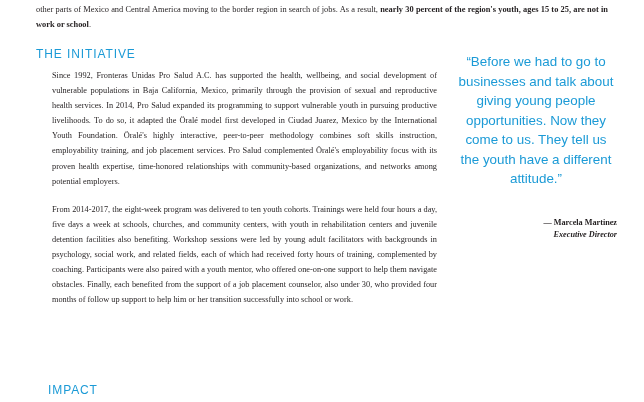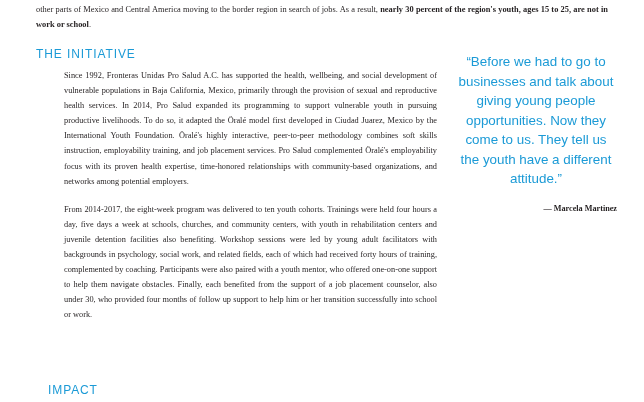--- a/index.html
+++ b/index.html
@@ -56,39 +56,39 @@
     position: absolute;
     left: 52px;
     top: 68px;
     width: 385px;
     font-size: 8.3px;
     line-height: 15.1px;
     text-align: justify;
     color: #231f20;
   }
   .body-col p {
-    margin: 0 0 13px 12px;
+    margin: 0 0 13px 0;
   }
   .pullquote-wrap {
     position: absolute;
     left: 455px;
     top: 52px;
     width: 162px;
     text-align: center;
   }
   .pullquote {
     font-family: "Liberation Sans", sans-serif;
     font-size: 13.4px;
     line-height: 19.5px;
     color: #1b9ad6;
     text-align: center;
     font-weight: normal;
   }
   .attrib {
-    margin-top: 14px;
+    margin-top: 28px;
     text-align: right;
     font-size: 8.2px;
     line-height: 12px;
     color: #231f20;
     font-family: "Liberation Serif", serif;
   }
   .attrib .name {
     font-weight: bold;
   }
   .attrib .role {
@@ -112,18 +112,19 @@
 
   <div class="body-col">
     <p>Since 1992, Fronteras Unidas Pro Salud A.C. has supported the health, wellbeing, and social development of vulnerable populations in Baja California, Mexico, primarily through the provision of sexual and reproductive health services. In 2014, Pro Salud expanded its programming to support vulnerable youth in pursuing productive livelihoods. To do so, it adapted the Öralé model first developed in Ciudad Juarez, Mexico by the International Youth Foundation. Öralé's highly interactive, peer-to-peer methodology combines soft skills instruction, employability training, and job placement services. Pro Salud complemented Öralé's employability focus with its proven health expertise, time-honored relationships with community-based organizations, and networks among potential employers.</p>
     <p>From 2014-2017, the eight-week program was delivered to ten youth cohorts. Trainings were held four hours a day, five days a week at schools, churches, and community centers, with youth in rehabilitation centers and juvenile detention facilities also benefiting. Workshop sessions were led by young adult facilitators with backgrounds in psychology, social work, and related fields, each of which had received forty hours of training, complemented by coaching. Participants were also paired with a youth mentor, who offered one-on-one support to help them navigate obstacles. Finally, each benefited from the support of a job placement counselor, also under 30, who provided four months of follow up support to help him or her transition successfully into school or work.</p>
   </div>
 
   <div class="pullquote-wrap">
     <div class="pullquote">“Before we had to go to businesses and talk about giving young people opportunities. Now they come to us. They tell us the youth have a different attitude.”</div>
     <div class="attrib">
       <div class="name">— Marcela Martinez</div>
+      <div class="role">Executive Director</div>
     </div>
   </div>
 
   <div class="section-head" id="impact-head">IMPACT</div>
 
 </div>
 
 </body></html>

